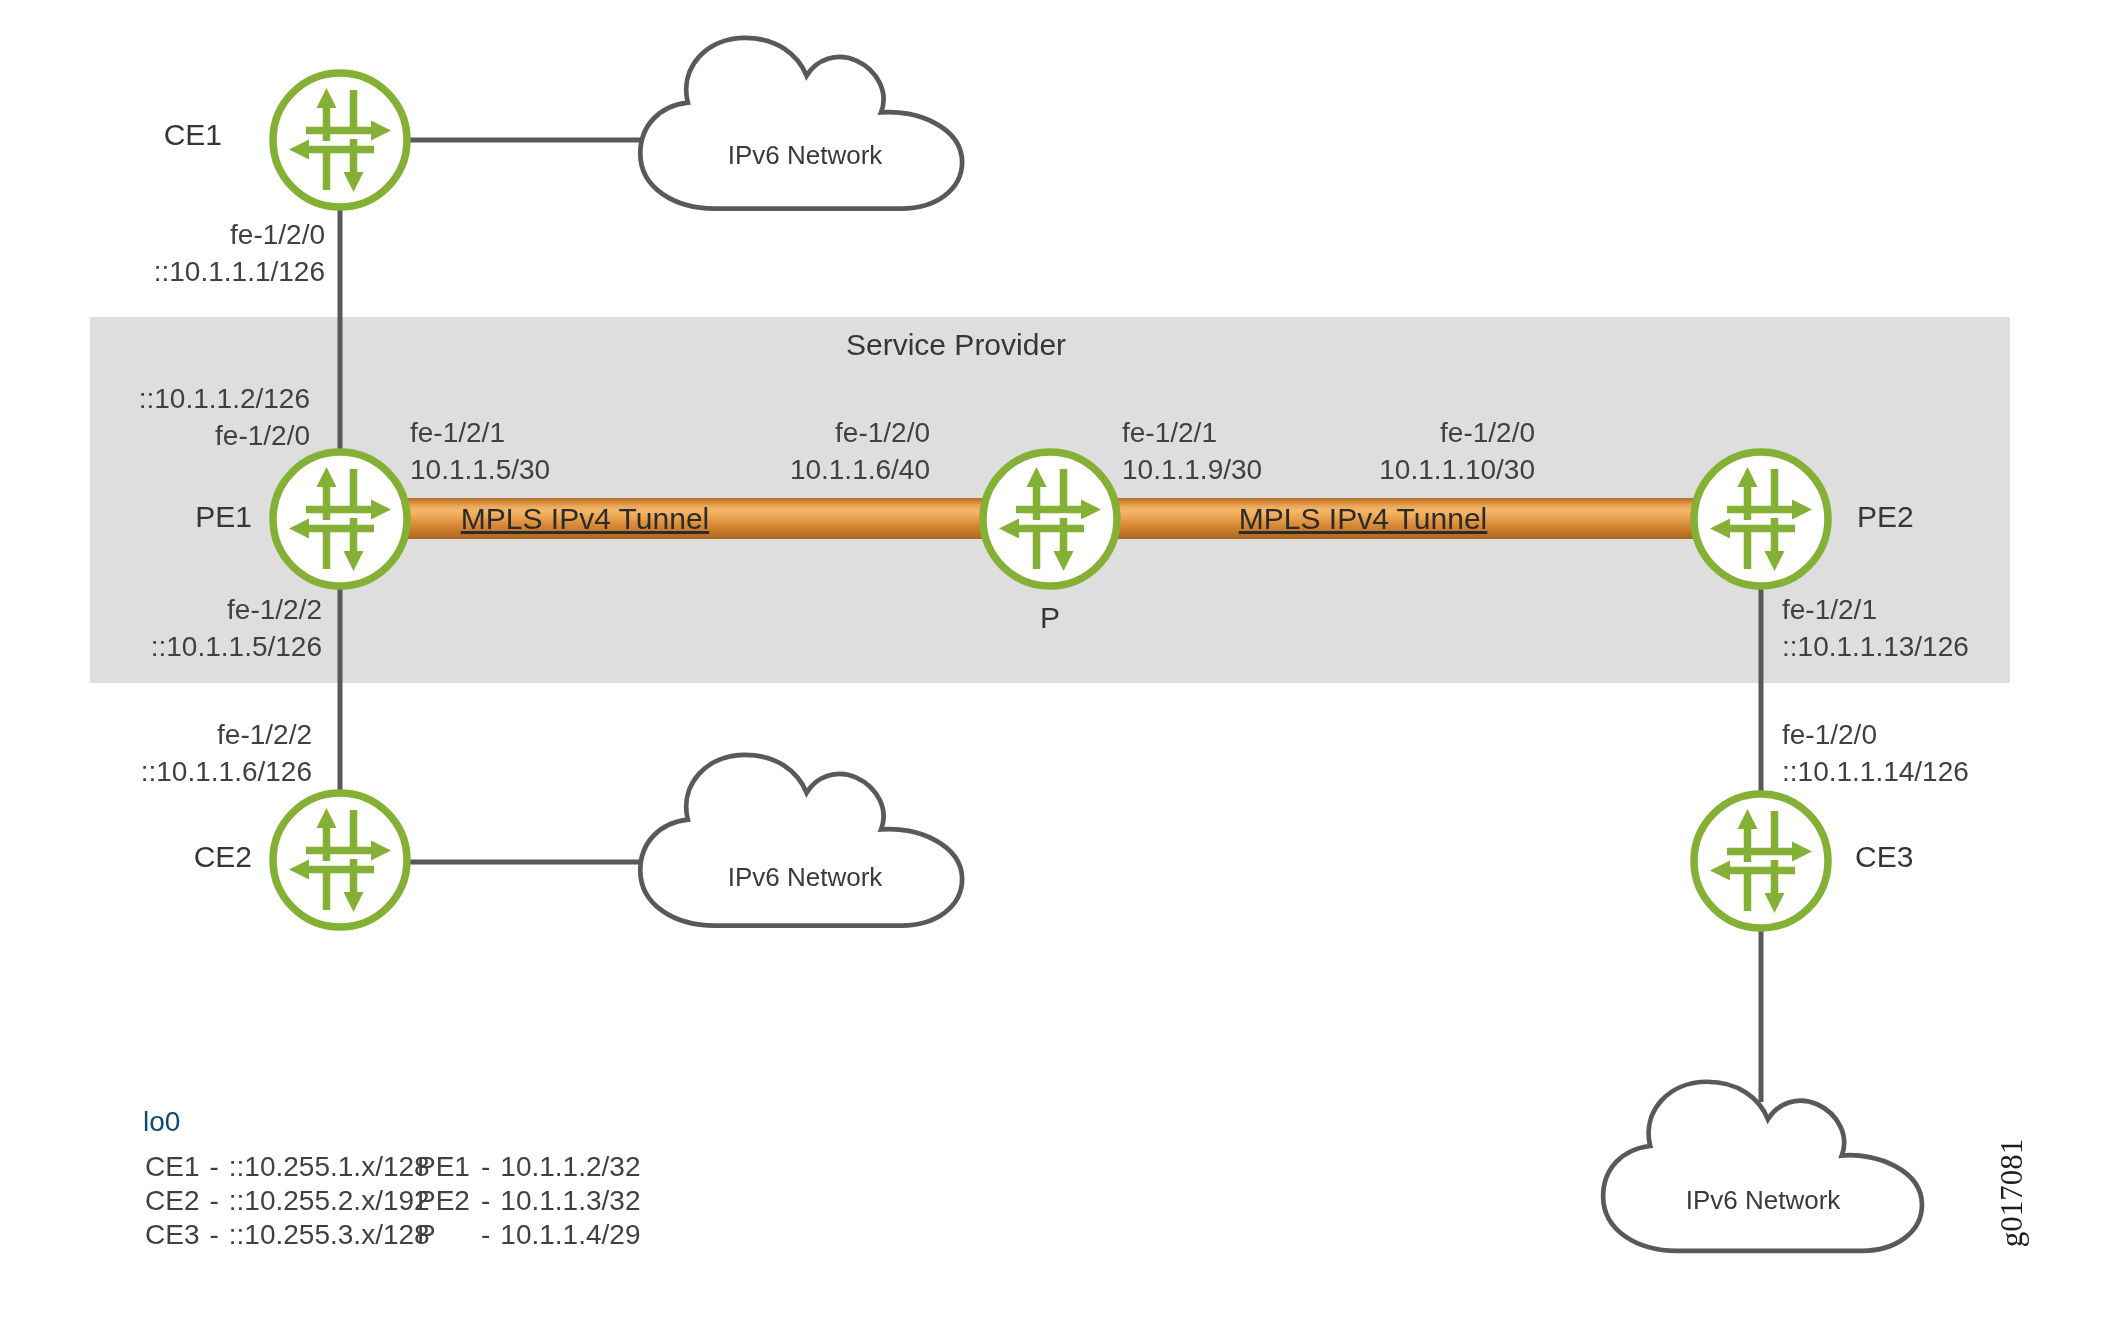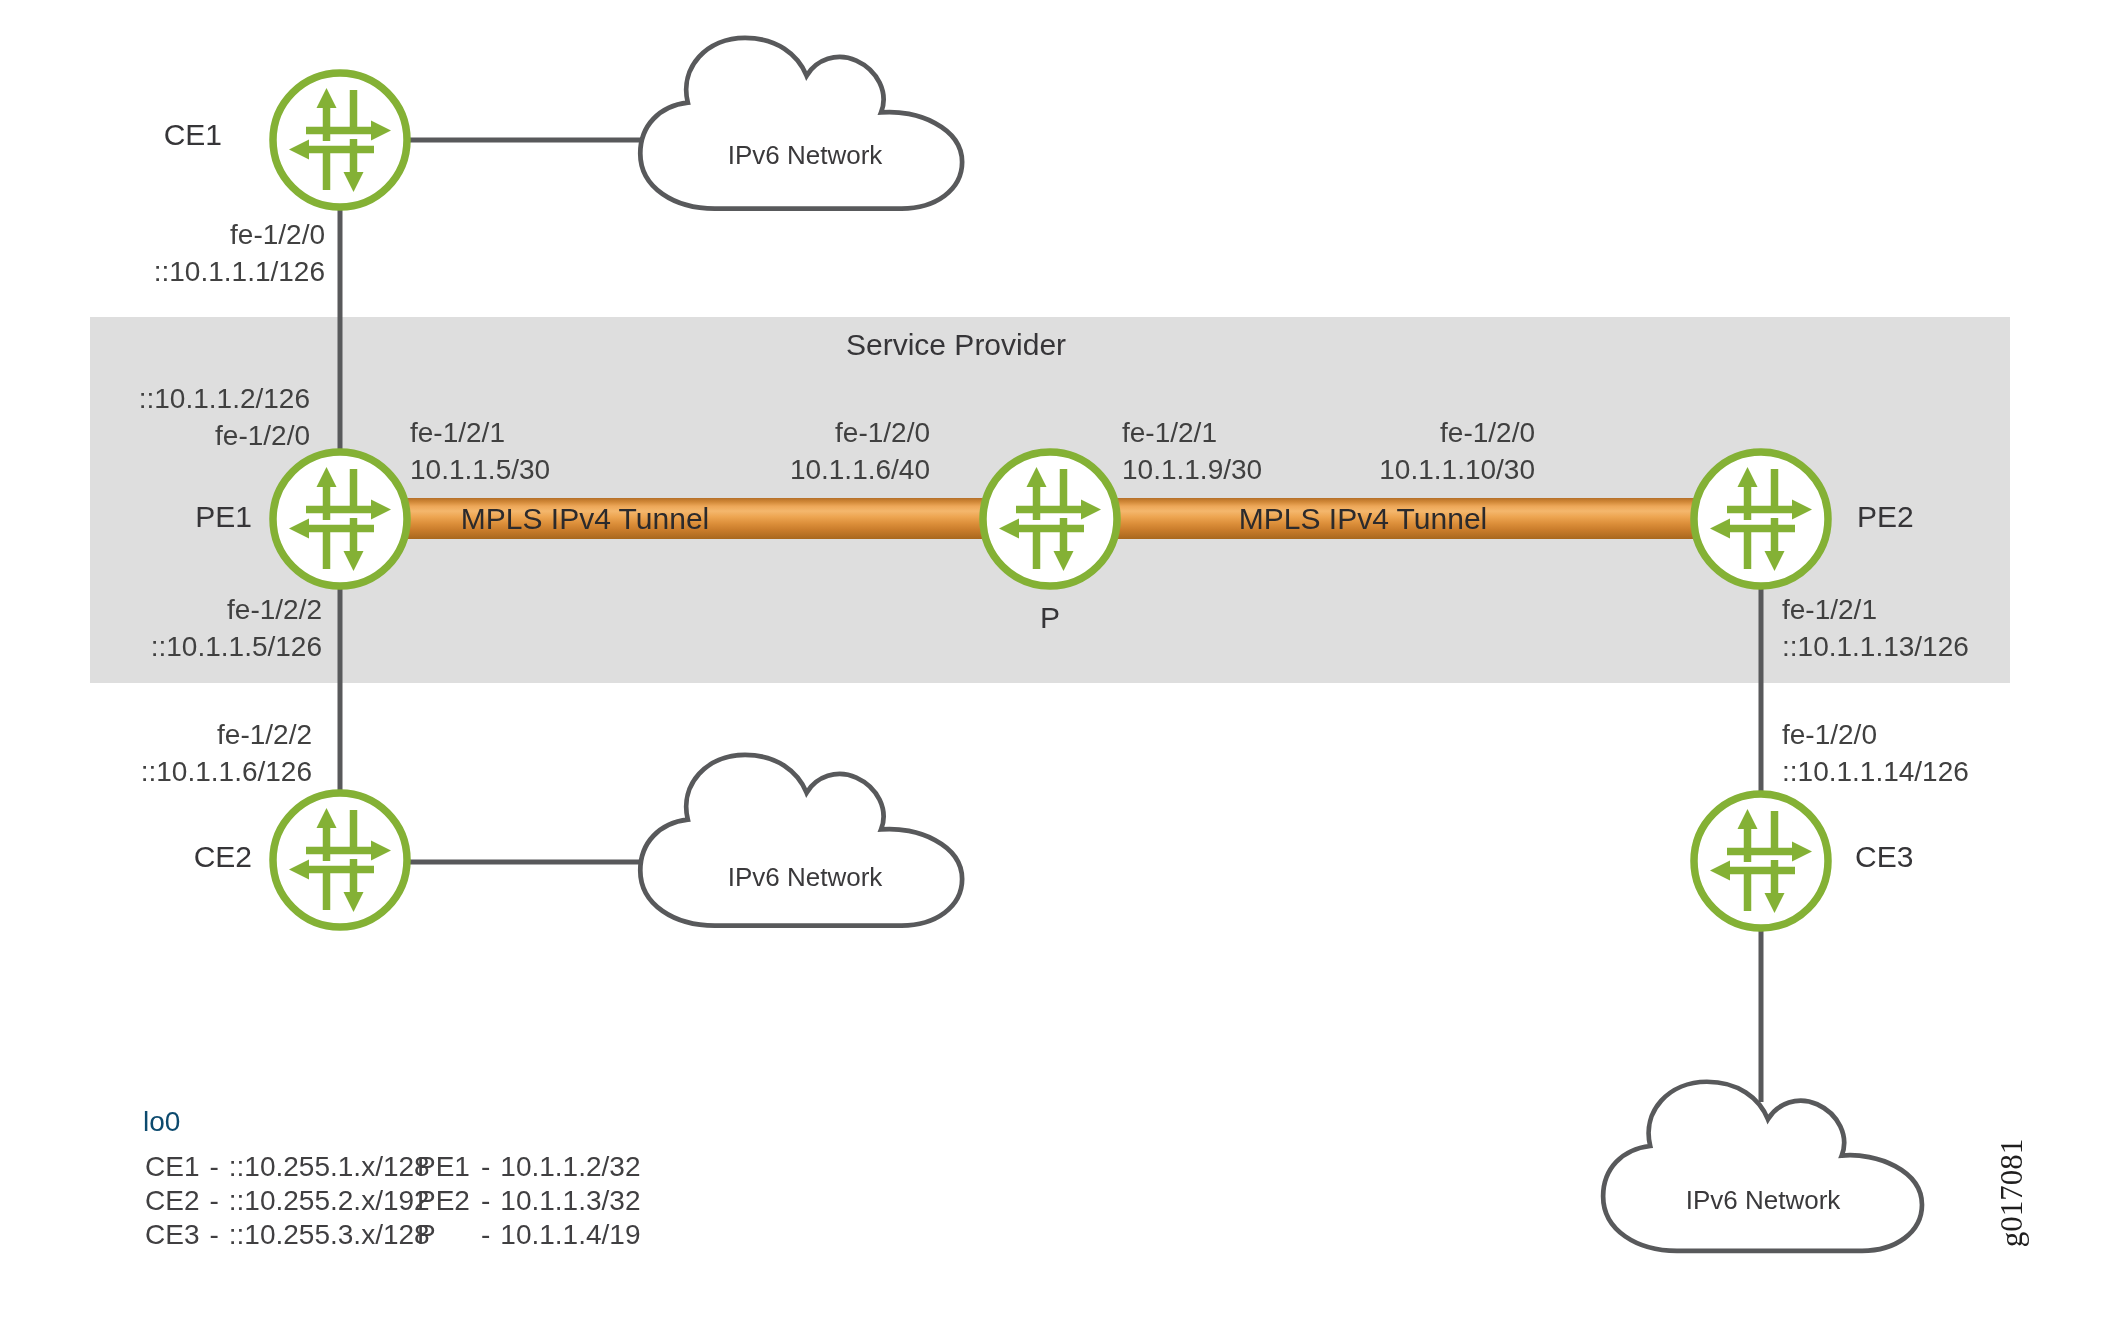--- a/index.html
+++ b/index.html
@@ -8,21 +8,21 @@
     font-family:"Liberation Sans",sans-serif;color:#403f41;overflow:hidden;
   }
   .band{position:absolute;left:90px;top:317px;width:1920px;height:366px;background:#dedede;}
   svg.layer{position:absolute;left:0;top:0;}
   .lbl{position:absolute;font-size:28px;line-height:37px;white-space:nowrap;color:#404040;}
   .lbl.r{text-align:right;}
   .rname{position:absolute;font-size:30px;line-height:40px;white-space:nowrap;color:#363538;}
   .rname.r{text-align:right;}
   .rname.c{text-align:center;}
   .cloudlbl{position:absolute;font-size:26px;line-height:40px;text-align:center;color:#3a393b;}
-  .tunnellbl{position:absolute;font-size:30px;line-height:38px;text-align:center;color:#2b2a2c;}
+  .tunnellbl{position:absolute;font-size:30px;line-height:38px;text-align:center;color:#2b2a2c;text-decoration:underline;}
   .sp-title{position:absolute;left:846px;top:327px;width:300px;font-size:30px;line-height:36px;text-align:left;color:#363538;}
   .legend-title{position:absolute;left:143px;top:1104px;font-size:28px;line-height:36px;color:#0c4a6e;}
   .legend-col{position:absolute;top:1150px;font-size:28px;line-height:34px;color:#403f41;}
   .legend-col.c1{left:145px;}
   .legend-col.c2{left:417px;}
   .legend-row{display:flex;}
   .legend-row .nm{display:inline-block;min-width:54px;}
   .legend-row .dash{display:inline-block;margin:0 10px;}
   .fig-id{
     position:absolute;left:1932px;top:1173px;width:160px;height:40px;
@@ -176,19 +176,19 @@
       <span>10.1.1.2/32</span>
     </div>
     <div class="legend-row">
       <span class="nm">PE2</span>
       <span class="dash">-</span>
       <span>10.1.1.3/32</span>
     </div>
     <div class="legend-row">
       <span class="nm">P</span>
       <span class="dash">-</span>
-      <span>10.1.1.4/19</span>
+      <span>10.1.1.4/29</span>
     </div>
   </div>
 
   <div class="fig-id">g017081</div>
 
 </div>
 
 </body></html>

